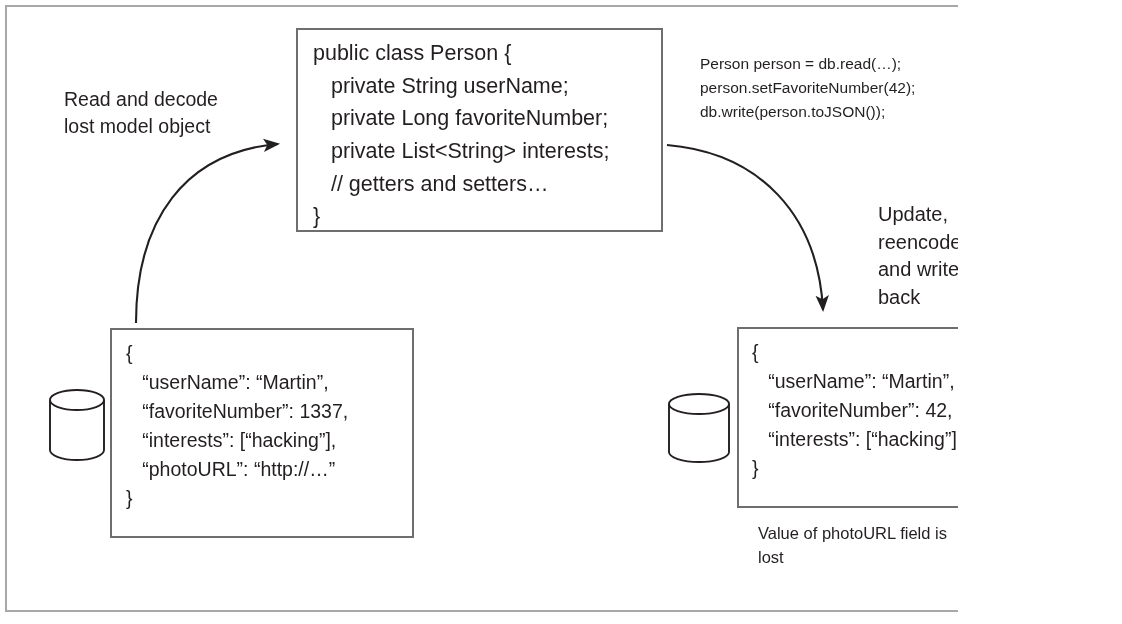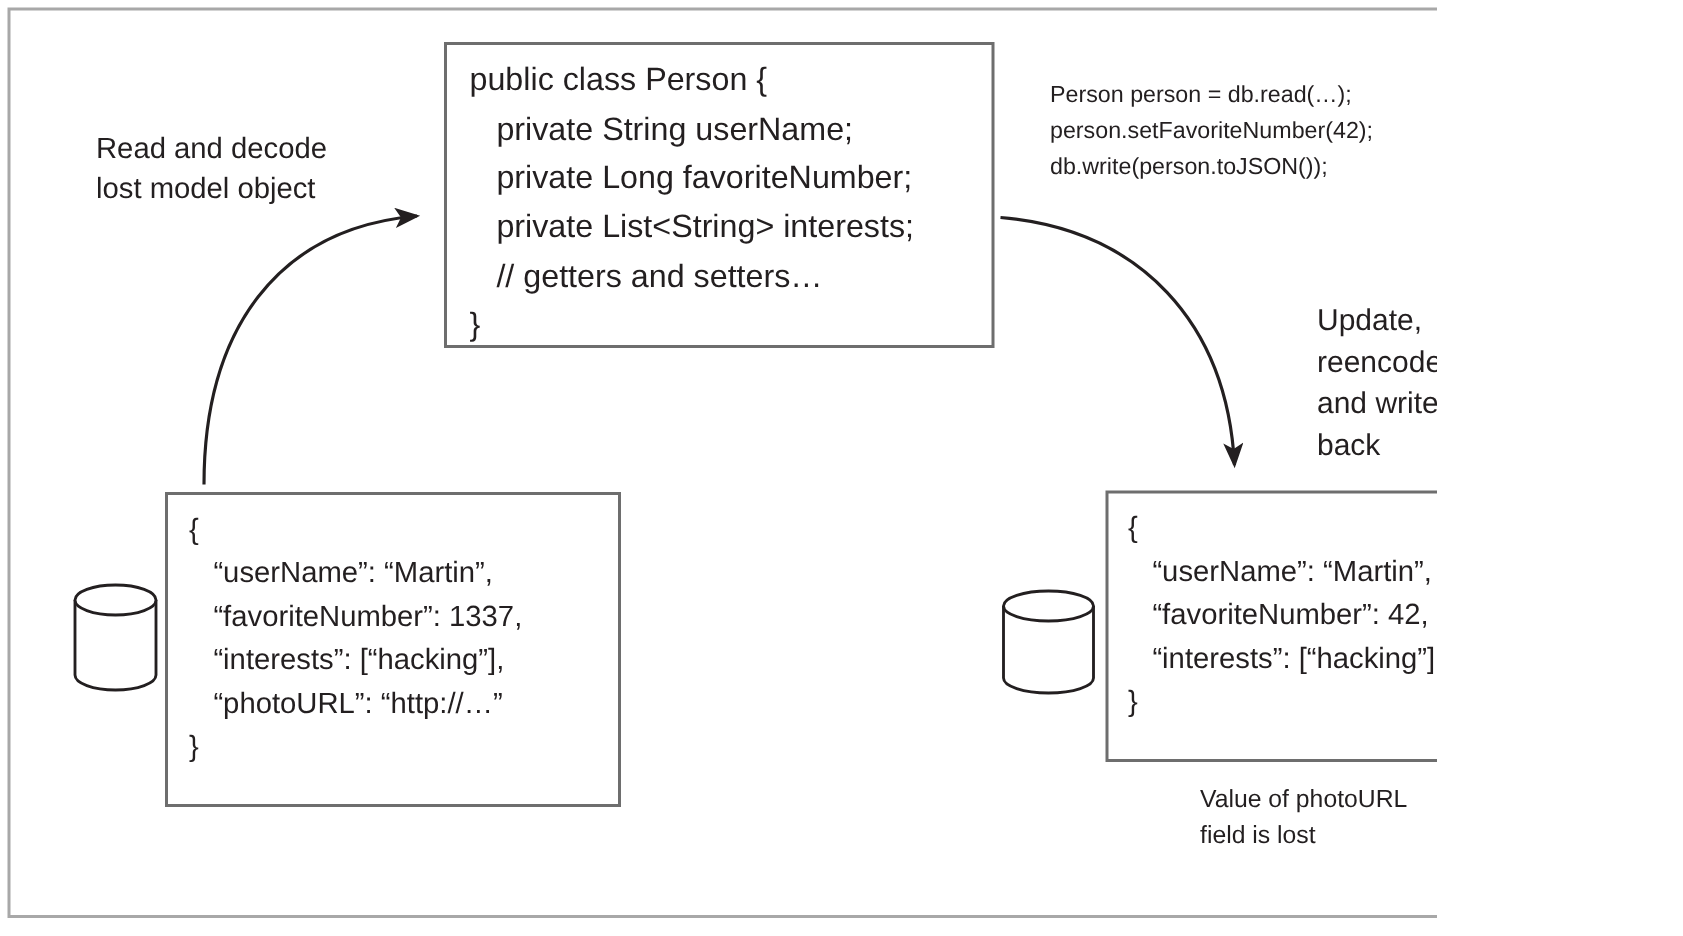--- a/index.html
+++ b/index.html
@@ -91,21 +91,21 @@
     font-size: 16.5px;
     line-height: 1.45;
   }
   #caption-left {
     left: 119px;
     top: 549px;
     font-size: 16.5px;
     line-height: 1.45;
   }
   #caption-right {
-    left: 800px;
+    left: 758px;
     top: 522px;
     font-size: 16.5px;
     line-height: 1.45;
   }
   .db-label {
     position: absolute;
     font-size: 17px;
     color: #231f20;
     text-align: center;
   }

